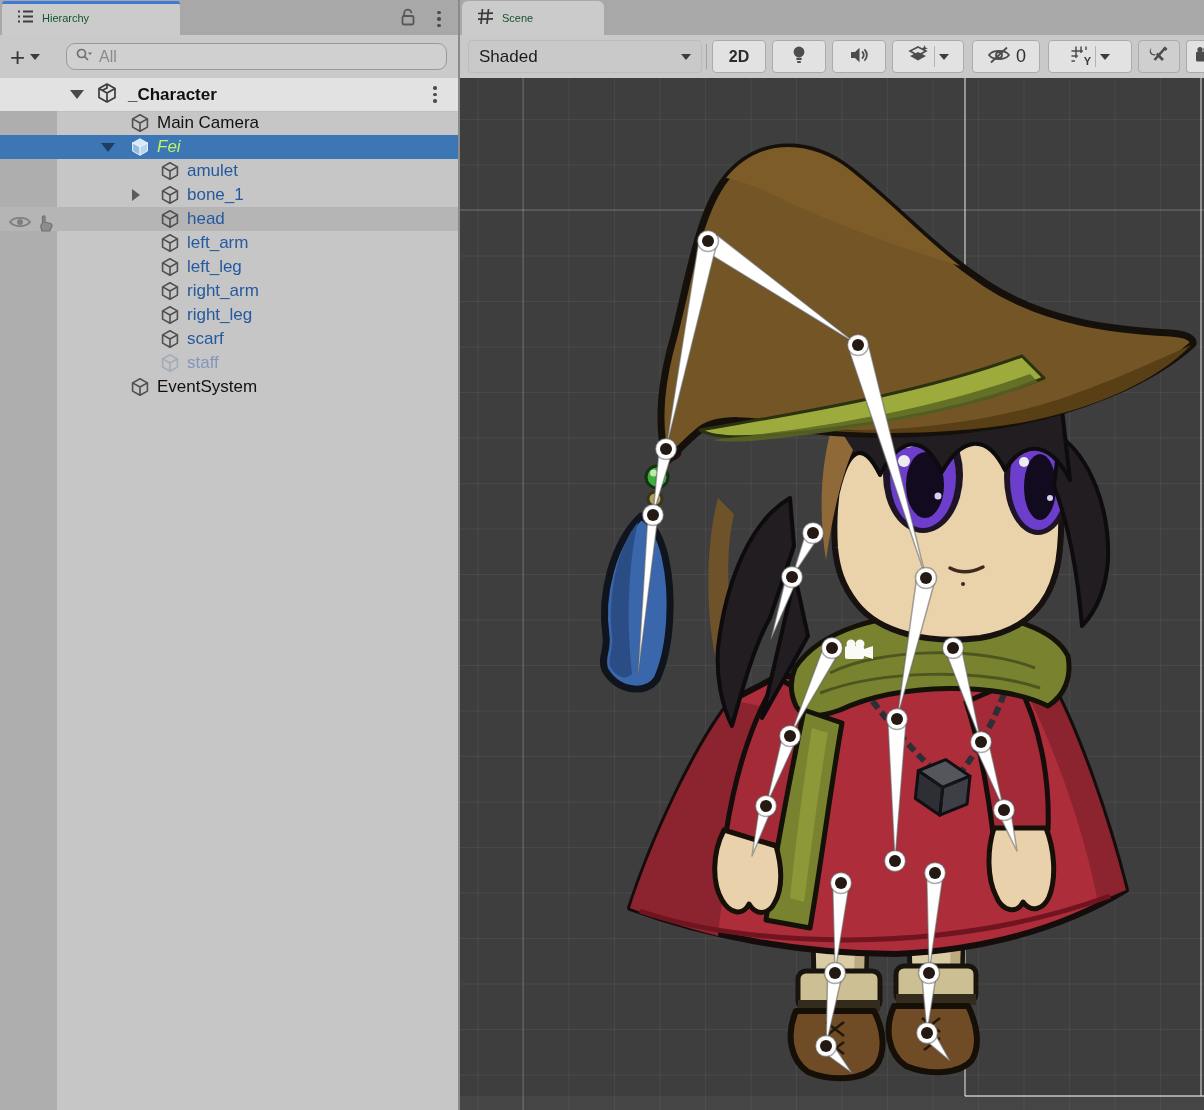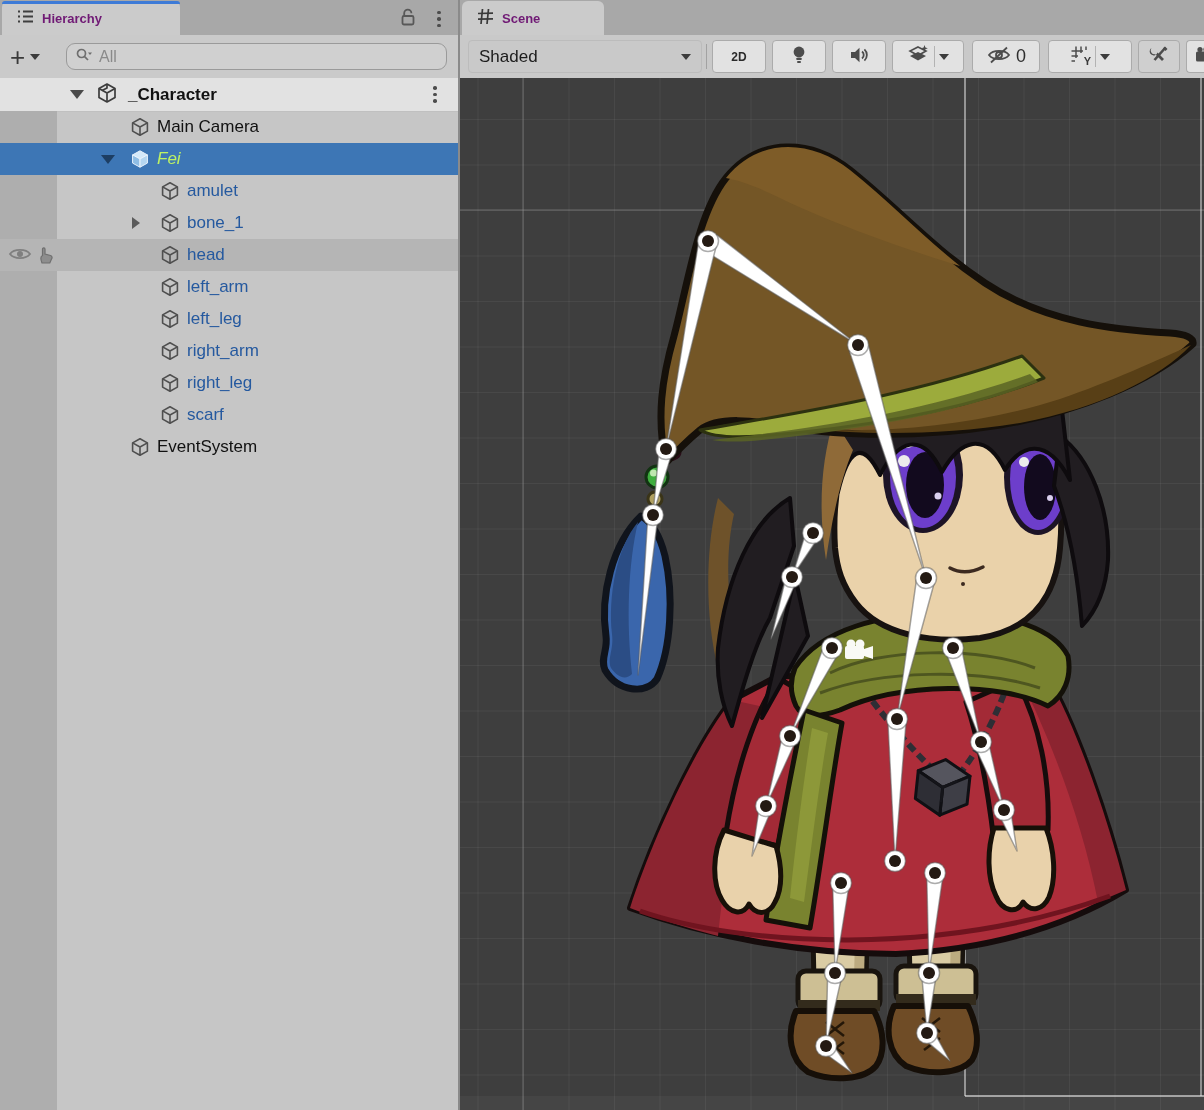--- a/index.html
+++ b/index.html
@@ -11,40 +11,40 @@
   .tri-right{width:0;height:0;border-top:6px solid transparent;border-bottom:6px solid transparent;border-left:8px solid #5b5b5b;}
   .tri-down{width:0;height:0;border-left:7px solid transparent;border-right:7px solid transparent;border-top:9px solid #4a4a4a;}
   .kebab{display:flex;flex-direction:column;gap:3px;align-items:center;justify-content:center;width:18px;height:22px;}
   .kebab i{width:3.5px;height:3.5px;border-radius:50%;background:#4c4c4c;}
 
   
   #hierarchy-panel{position:absolute;left:0;top:0;width:458px;height:1110px;background:#c6c6c6;}
   .tabbar{position:absolute;left:0;top:0;right:0;height:35px;background:#a8a8a8;border-bottom:1px solid #8d8d8d;}
   .tab{position:absolute;top:1px;height:34px;background:#cbcbcb;border-radius:6px 6px 0 0;display:flex;align-items:center;gap:7px;padding:0 14px;box-sizing:border-box;}
   .tab .accent{position:absolute;left:0;top:0;right:0;height:3px;border-radius:6px 6px 0 0;}
-  .tab-label{font-size:13px;color:#701a75;font-weight:bold;}
+  .tab-label{font-size:11px;color:#14532d;}
   #h-tab{left:2px;width:178px;}
   #h-winctrl{position:absolute;right:10px;top:6px;display:flex;align-items:center;gap:12px;}
 
   #h-toolbar{position:absolute;left:0;top:35px;right:0;height:43px;background:#cacaca;border-bottom:1px solid #9d9d9d;display:flex;align-items:center;}
   #create-btn{display:flex;align-items:center;gap:5px;margin-left:10px;cursor:default;}
   #create-btn .plus{font-size:26px;line-height:22px;color:#3a3a3a;font-weight:400;}
   #search-field{position:absolute;left:66px;right:11px;top:8px;height:27px;background:#d0d0d0;border:1px solid #9a9a9a;border-radius:9px;display:flex;align-items:center;padding:0 8px;box-sizing:border-box;gap:4px;}
   #search-field input{border:none;outline:none;background:transparent;font-size:16px;color:#333;width:100%;font-family:"Liberation Sans",sans-serif;}
   #search-field input::placeholder{color:#8a8a8a;opacity:1;}
 
   #scene-header-row{position:absolute;left:0;top:78px;right:0;height:33px;background:#e2e2e2;border-bottom:1px solid #c0c0c0;display:flex;align-items:center;}
   #scene-header-row .tri-down{position:absolute;left:70px;}
   #scene-header-row .uicon{position:absolute;left:96px;}
   #scene-header-label{position:absolute;left:128px;font-size:17px;font-weight:bold;color:#111;}
   #scene-header-row .kebab{position:absolute;right:14px;}
 
   #gutter{position:absolute;left:0;top:111px;bottom:0;width:57px;background:#aeaeae;}
   #rows{position:absolute;left:0;top:111px;right:0;}
-  .h-row{position:relative;height:32px;display:flex;align-items:center;font-size:17px;}
+  .h-row{position:relative;height:24px;display:flex;align-items:center;font-size:17px;}
   .h-row.sel{background:#3d76b5;}
   .h-row.hover{background:#b5b5b5;}
   .h-row .arrow{position:absolute;}
   .h-row .obj-icon{position:absolute;width:20px;height:20px;}
   .h-row .lbl{position:absolute;white-space:nowrap;}
   .h-row.normal .lbl{color:#111;}
   .h-row.prefab .lbl{color:#25599f;}
   .h-row.sel .lbl{color:#bef264;font-style:italic;}
   .h-row.disabled .lbl{color:#8496ba;}
   .gutter-ico{position:absolute;top:6px;}
@@ -54,21 +54,21 @@
 
   
   #scene-panel{position:absolute;left:460px;top:0;width:744px;height:1110px;background:#c9c9c9;}
   #s-tab{left:2px;width:142px;}
   #s-toolbar{position:absolute;left:0;top:35px;right:0;height:43px;background:#c9c9c9;border-bottom:1px solid #7c7c7c;text-align:right;}
   .tbtn{position:absolute;top:5px;height:33px;background:#e2e2e2;border:1px solid #ababab;border-radius:4px;display:flex;align-items:center;justify-content:center;box-sizing:border-box;}
   .tbtn .divline{width:1px;height:21px;background:#b3b3b3;margin:0 4px;}
   #shaded-ctrl{position:absolute;left:8px;top:5px;width:234px;height:33px;border:1px solid #bcbcbc;border-radius:4px;display:flex;align-items:center;box-sizing:border-box;padding:0 10px;justify-content:space-between;}
   #shaded-ctrl .lbl{font-size:17px;color:#1c1c1c;}
   #tb-sep1{position:absolute;left:246px;top:9px;width:1px;height:25px;background:#a2a2a2;}
-  .tbtn .txt{font-size:12px;font-weight:bold;color:#2b2b2b;}
+  .tbtn .txt{font-size:16px;font-weight:bold;color:#2b2b2b;}
   #btn-2d{left:252px;width:54px;}
   #btn-light{left:312px;width:54px;}
   #btn-audio{left:372px;width:54px;}
   #btn-fx{left:432px;width:72px;}
   #btn-hidden{left:512px;width:68px;gap:4px;}
   #btn-hidden .cnt{font-size:18px;color:#2e2e2e;}
   #btn-grid{left:588px;width:84px;}
   #btn-grid .axis{font-size:11px;font-weight:bold;color:#3a3a3a;margin-left:-6px;margin-top:8px;}
   #btn-tools{left:678px;width:42px;background:#cfcfcf;}
   #btn-cam{left:726px;width:40px;border-radius:4px 0 0 4px;border-right:none;}
@@ -249,20 +249,29 @@
           <span class="lbl" style="left:187px">right_leg</span>
         </div>
         <div class="h-row prefab">
           <span class="obj-icon" style="left:160px"><svg width="20" height="20" viewBox="0 0 20 20">
               <g fill="none" stroke="#4f4f4f" stroke-width="1.6" stroke-linejoin="round">
                 <path d="M10,1.8 L17.4,5.9 L17.4,14.1 L10,18.2 L2.6,14.1 L2.6,5.9 Z"></path>
                 <path d="M2.6,5.9 L10,10 L17.4,5.9 M10,10 L10,18.2"></path>
               </g>
             </svg></span>
           <span class="lbl" style="left:187px">scarf</span>
+        </div>
+        <div class="h-row disabled">
+          <span class="obj-icon" style="left:160px"><svg width="20" height="20" viewBox="0 0 20 20">
+              <g fill="none" stroke="#a3abb8" stroke-width="1.6" stroke-linejoin="round">
+                <path d="M10,1.8 L17.4,5.9 L17.4,14.1 L10,18.2 L2.6,14.1 L2.6,5.9 Z"></path>
+                <path d="M2.6,5.9 L10,10 L17.4,5.9 M10,10 L10,18.2"></path>
+              </g>
+            </svg></span>
+          <span class="lbl" style="left:187px">staff</span>
         </div>
         <div class="h-row normal">
           <span class="obj-icon" style="left:130px"><svg width="20" height="20" viewBox="0 0 20 20">
               <g fill="none" stroke="#4f4f4f" stroke-width="1.6" stroke-linejoin="round">
                 <path d="M10,1.8 L17.4,5.9 L17.4,14.1 L10,18.2 L2.6,14.1 L2.6,5.9 Z"></path>
                 <path d="M2.6,5.9 L10,10 L17.4,5.9 M10,10 L10,18.2"></path>
               </g>
             </svg></span>
           <span class="lbl" style="left:157px">EventSystem</span>
         </div>

